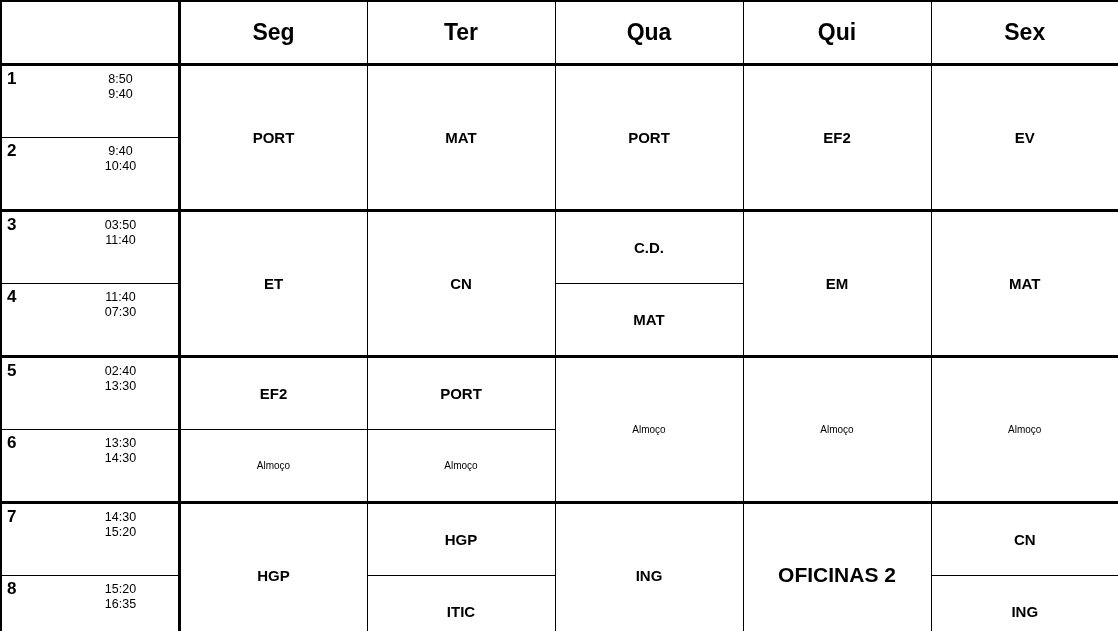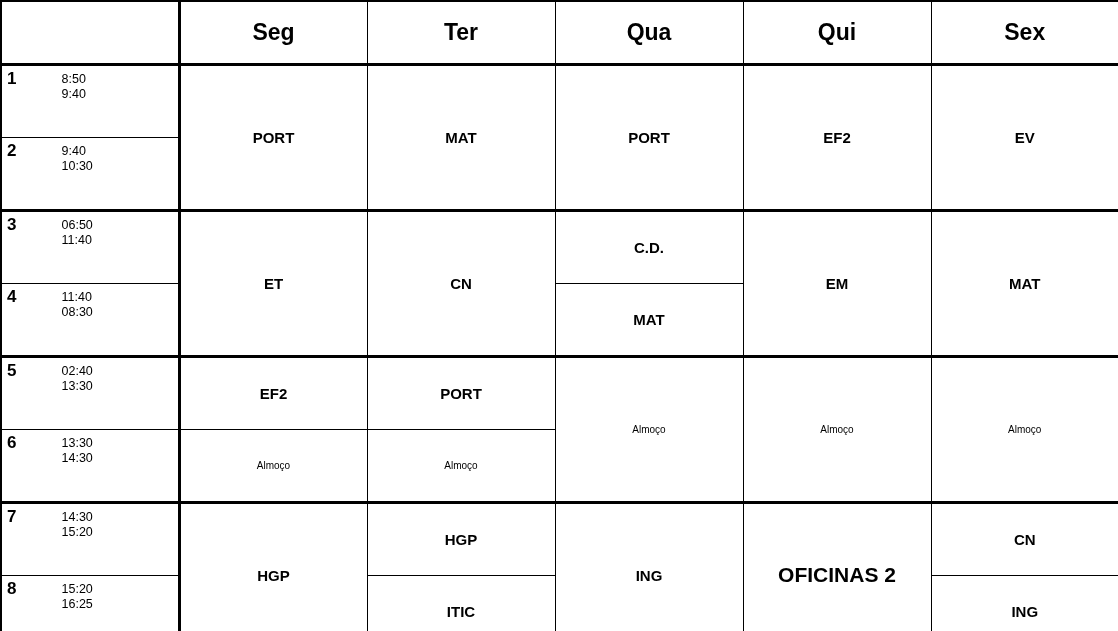--- a/index.html
+++ b/index.html
@@ -64,26 +64,26 @@
   .hourcell .num {
     position: absolute;
     left: 5px;
     top: 3px;
     font-size: 17px;
     font-weight: bold;
     color: #000000;
   }
   .hourcell .times {
     position: absolute;
-    right: 26px;
+    right: 12px;
     top: 6px;
     font-size: 12.5px;
     line-height: 15px;
     color: #000000;
-    text-align: left;
+    text-align: center;
     width: 90px;
   }
   .hourcell.blockstart { border-top: 3px solid #000000 !important; }
   .hourcell.blockendlast { border-bottom: 2px solid #000000 !important; }
 
   
   .subject {
     background: #e0e0e0;
     font-size: 15px;
     font-weight: bold;
@@ -137,46 +137,46 @@
         <td class="subject thicktop" rowspan="2">PORT</td>
         <td class="subject thicktop" rowspan="2">EF2</td>
         <td class="subject thicktop thickright" rowspan="2">EV</td>
       </tr>
 
       <tr>
         <td class="hourcell">
           <span class="num">2</span>
           <span class="times">
             <span>9:40</span><br>
-            <span>10:30</span>
+            <span>10:40</span>
           </span>
         </td>
       </tr>
 
       <tr>
         <td class="hourcell blockstart">
           <span class="num">3</span>
           <span class="times">
-            <span>06:50</span><br>
+            <span>03:50</span><br>
             <span>11:40</span>
           </span>
         </td>
         <td class="subject thicktop" rowspan="2">ET</td>
         <td class="subject thicktop" rowspan="2">CN</td>
         <td class="subject thicktop">C.D.</td>
         <td class="subject thicktop" rowspan="2">EM</td>
         <td class="subject thicktop thickright" rowspan="2">MAT</td>
       </tr>
 
       <tr>
         <td class="hourcell">
           <span class="num">4</span>
           <span class="times">
             <span>11:40</span><br>
-            <span>08:30</span>
+            <span>07:30</span>
           </span>
         </td>
         <td class="subject">MAT</td>
       </tr>
 
       <tr>
         <td class="hourcell blockstart">
           <span class="num">5</span>
           <span class="times">
             <span>02:40</span><br>
@@ -215,21 +215,21 @@
         <td class="subject thicktop" rowspan="2">ING</td>
         <td class="subject small thicktop" rowspan="2">OFICINAS 2</td>
         <td class="subject thicktop thickright">CN</td>
       </tr>
 
       <tr>
         <td class="hourcell blockendlast">
           <span class="num">8</span>
           <span class="times">
             <span>15:20</span><br>
-            <span>16:25</span>
+            <span>16:35</span>
           </span>
         </td>
         <td class="subject thickbottom">ITIC</td>
         <td class="subject thickbottom thickright">ING</td>
       </tr>
 
     </tbody>
   </table>
 </div>
 

